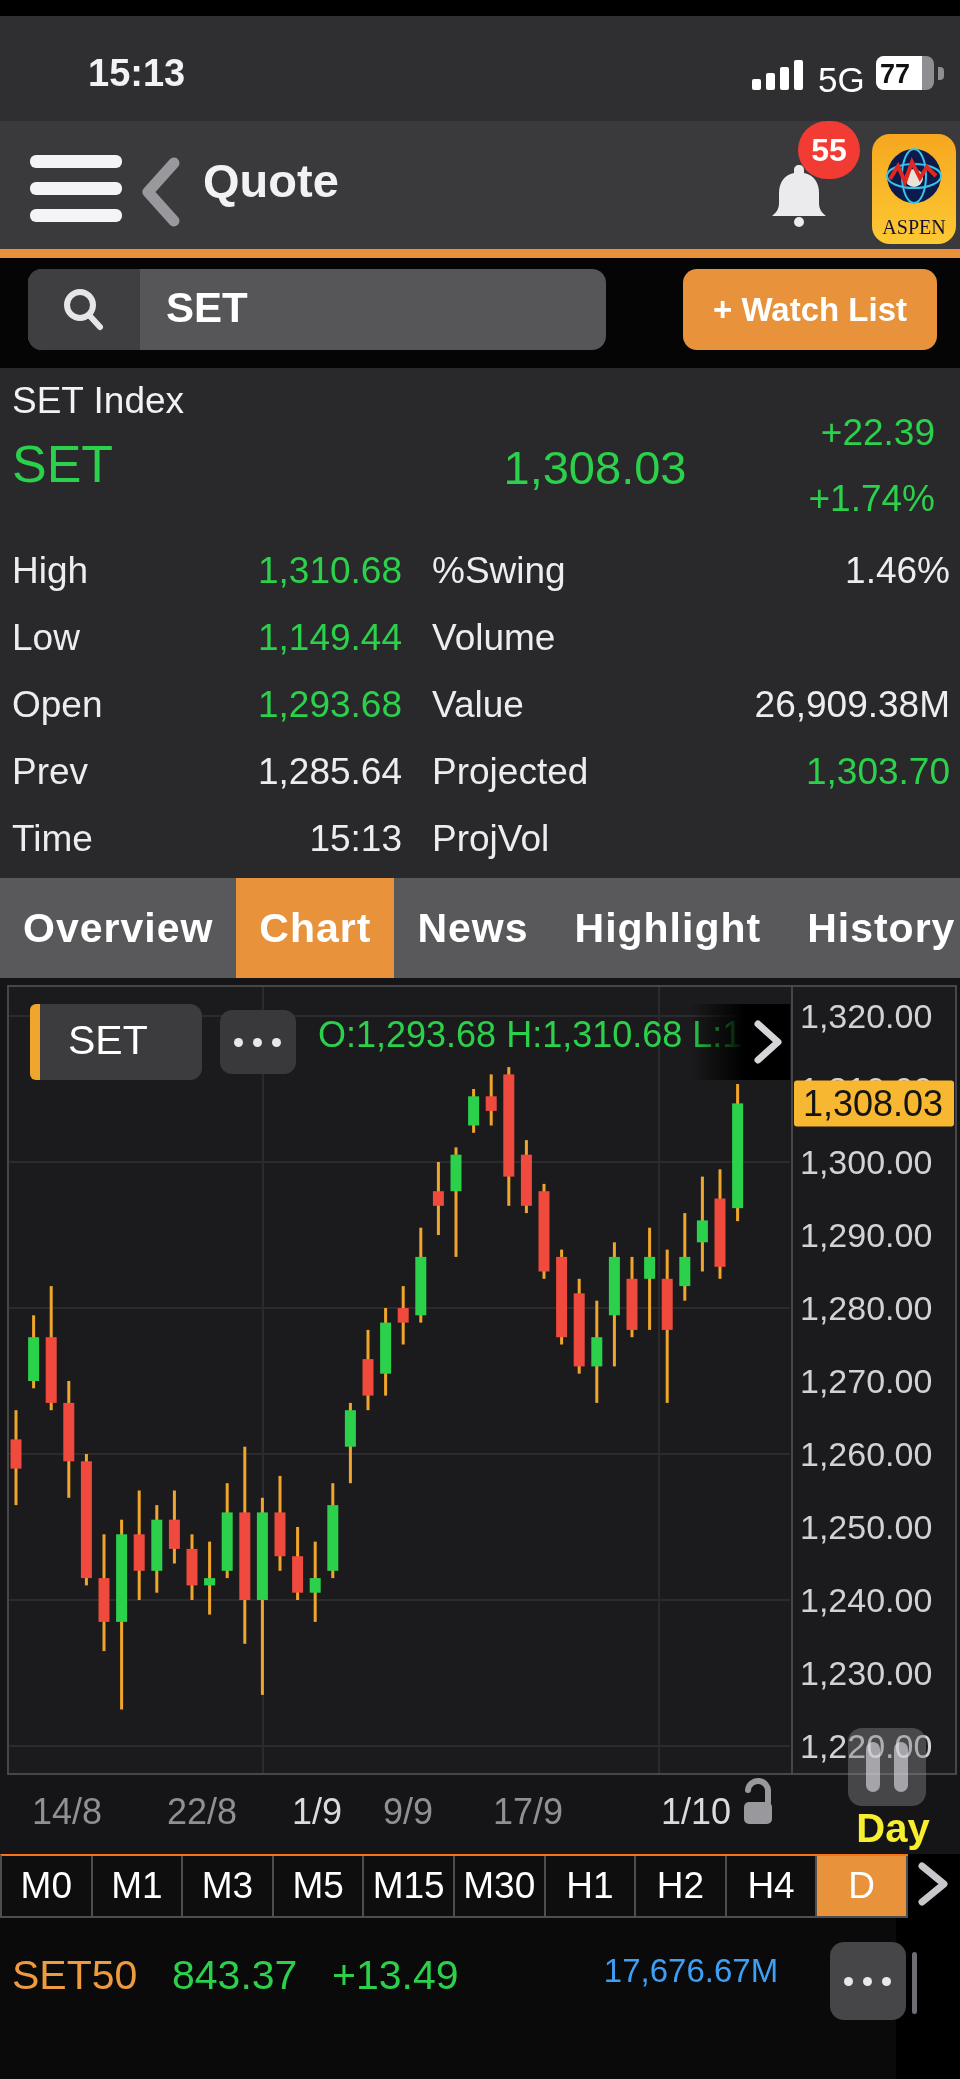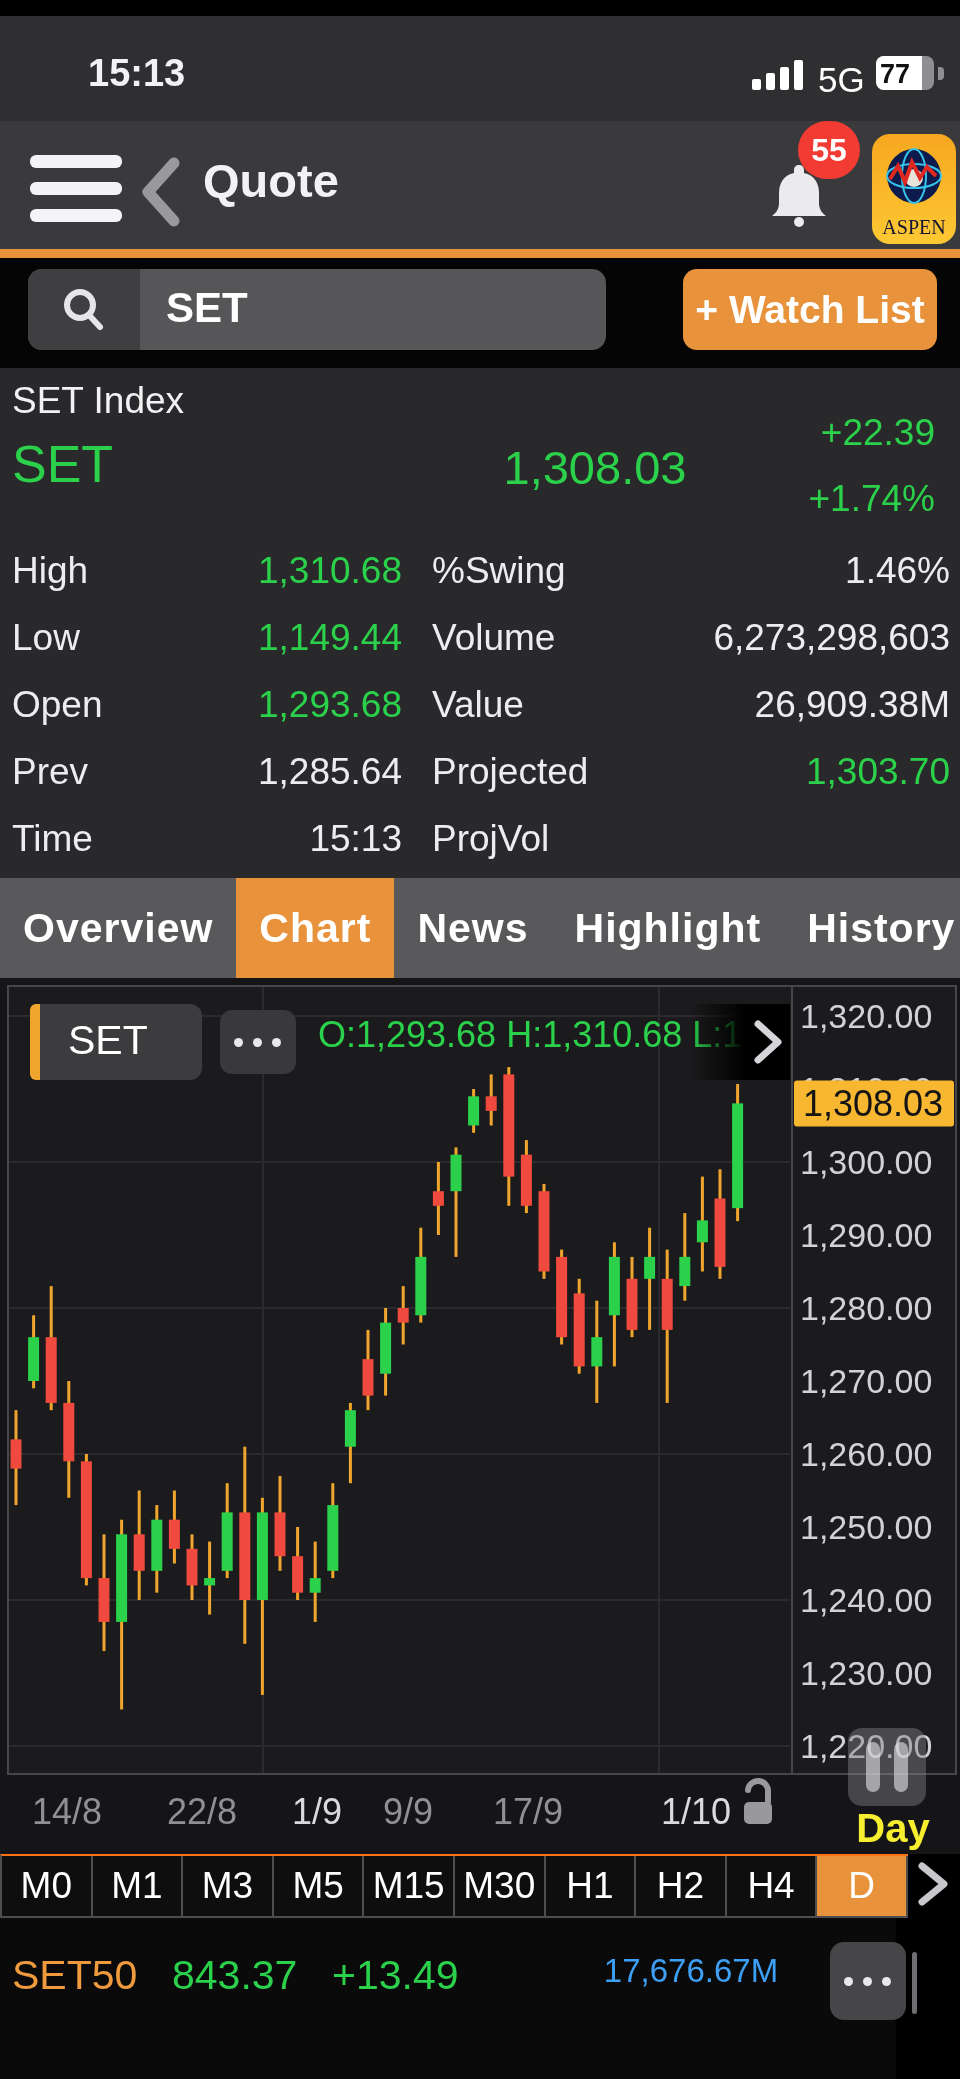--- a/index.html
+++ b/index.html
@@ -22,21 +22,21 @@
   #quote-title{left:203px;top:32px;font-size:47px;font-weight:bold;}
   #notif-badge{left:798px;top:0px;width:62px;height:58px;background:#f23b33;border-radius:30px;
                text-align:center;line-height:58px;font-size:32px;font-weight:bold;color:#fff;}
   #orange-rule{left:0;top:233px;width:960px;height:9px;background:#e8923c;}
   
   #search-row{left:0;top:242px;width:960px;height:110px;background:#050506;}
   #search-box{left:28px;top:11px;width:578px;height:81px;background:#565658;border-radius:14px;overflow:hidden;}
   #search-icon-zone{position:absolute;left:0;top:0;width:112px;height:81px;background:#3f3f41;}
   #search-value{position:absolute;left:138px;top:15px;font-size:42px;font-weight:bold;color:#fff;}
   #watch-btn{left:683px;top:11px;width:254px;height:81px;background:#e8923c;border-radius:14px;
-             text-align:center;line-height:81px;font-size:39px;font-weight:bold;color:#fff;}
+             text-align:center;line-height:81px;font-size:33px;font-weight:bold;color:#fff;}
   
   #quote-panel{left:0;top:352px;width:960px;height:510px;background:#29292b;}
   #instrument-label{left:12px;top:12px;font-size:37px;}
   #q-symbol{left:12px;top:66px;font-size:52px;color:#2bd14b;}
   #q-last{left:440px;top:72px;width:310px;text-align:center;font-size:47px;color:#2bd14b;}
   #q-change{right:25px;top:44px;font-size:37px;color:#2bd14b;text-align:right;}
   #q-change-pct{right:25px;top:110px;font-size:37px;color:#2bd14b;text-align:right;}
   .qrow{position:absolute;left:0;width:960px;height:67px;}
   .qc{position:absolute;top:12px;font-size:37px;color:#ededf0;}
   .qc.l1{left:12px;} .qc.v1{left:120px;width:282px;text-align:right;}
@@ -156,21 +156,20 @@
         <div class="qrow" style="top: 170px;">
           <div class="qc l1">High</div>
           <div class="qc v1 green">1,310.68</div>
           <div class="qc l2">%Swing</div>
           <div class="qc v2">1.46%</div>
         </div>
         <div class="qrow" style="top: 237px;">
           <div class="qc l1">Low</div>
           <div class="qc v1 green">1,149.44</div>
           <div class="qc l2">Volume</div>
-          <div class="qc v2">6,273,298,603</div>
         </div>
         <div class="qrow" style="top: 304px;">
           <div class="qc l1">Open</div>
           <div class="qc v1 green">1,293.68</div>
           <div class="qc l2">Value</div>
           <div class="qc v2">26,909.38M</div>
         </div>
         <div class="qrow" style="top: 371px;">
           <div class="qc l1">Prev</div>
           <div class="qc v1">1,285.64</div>

